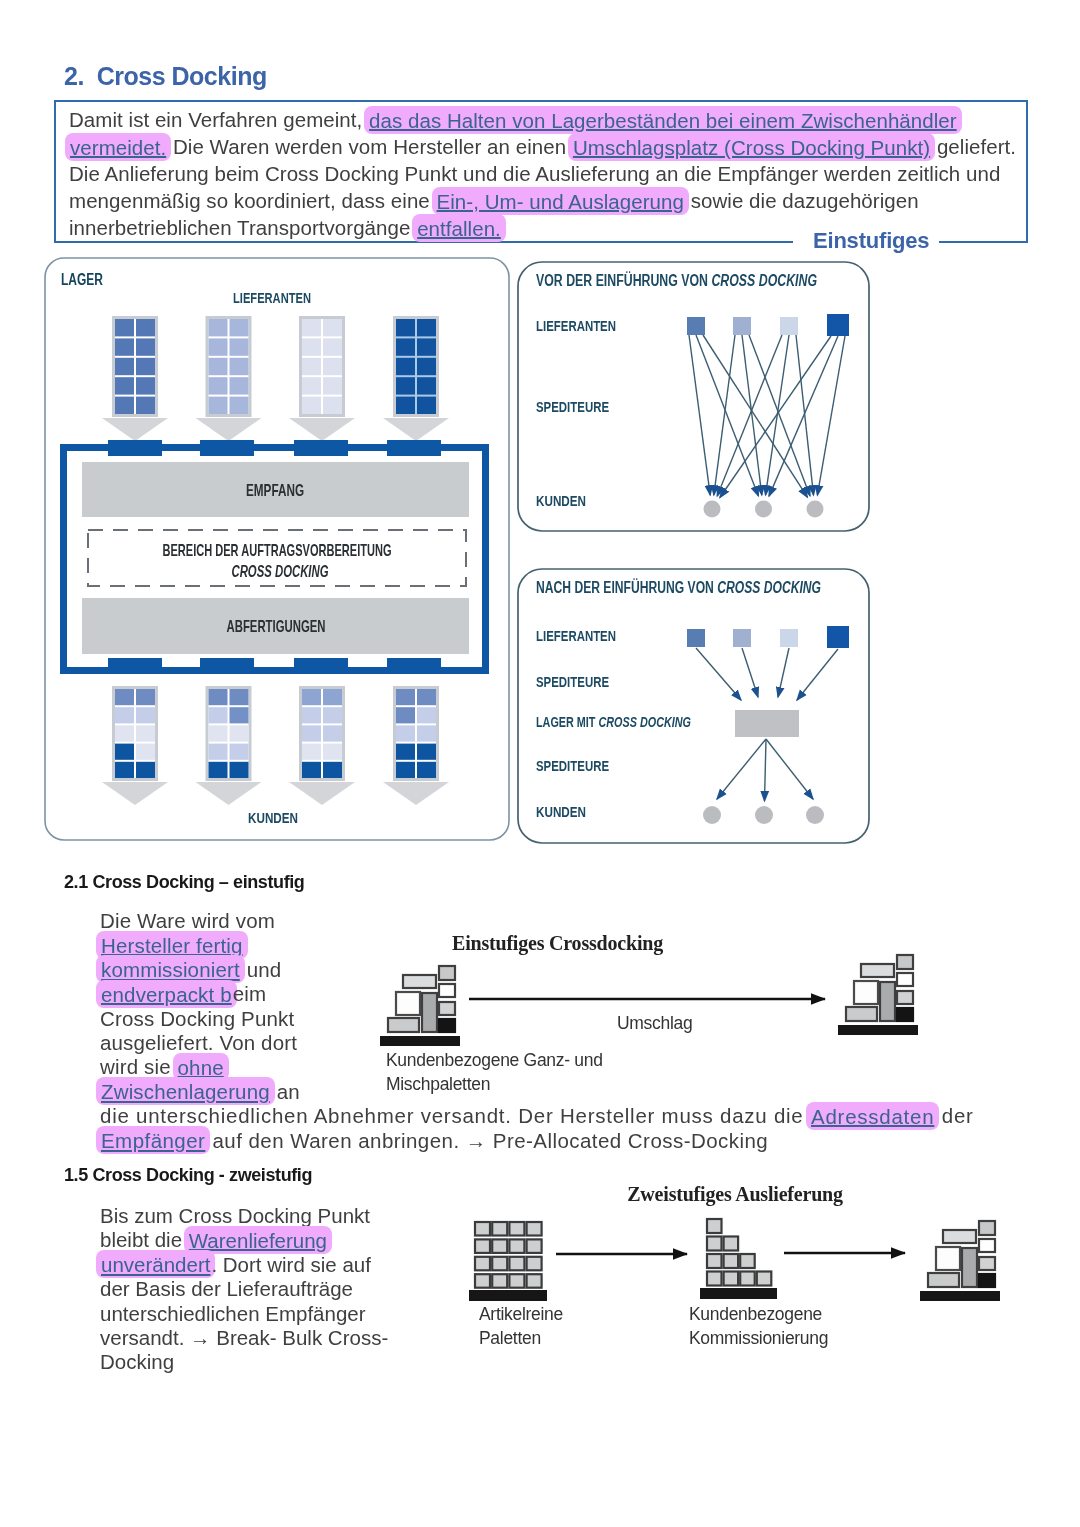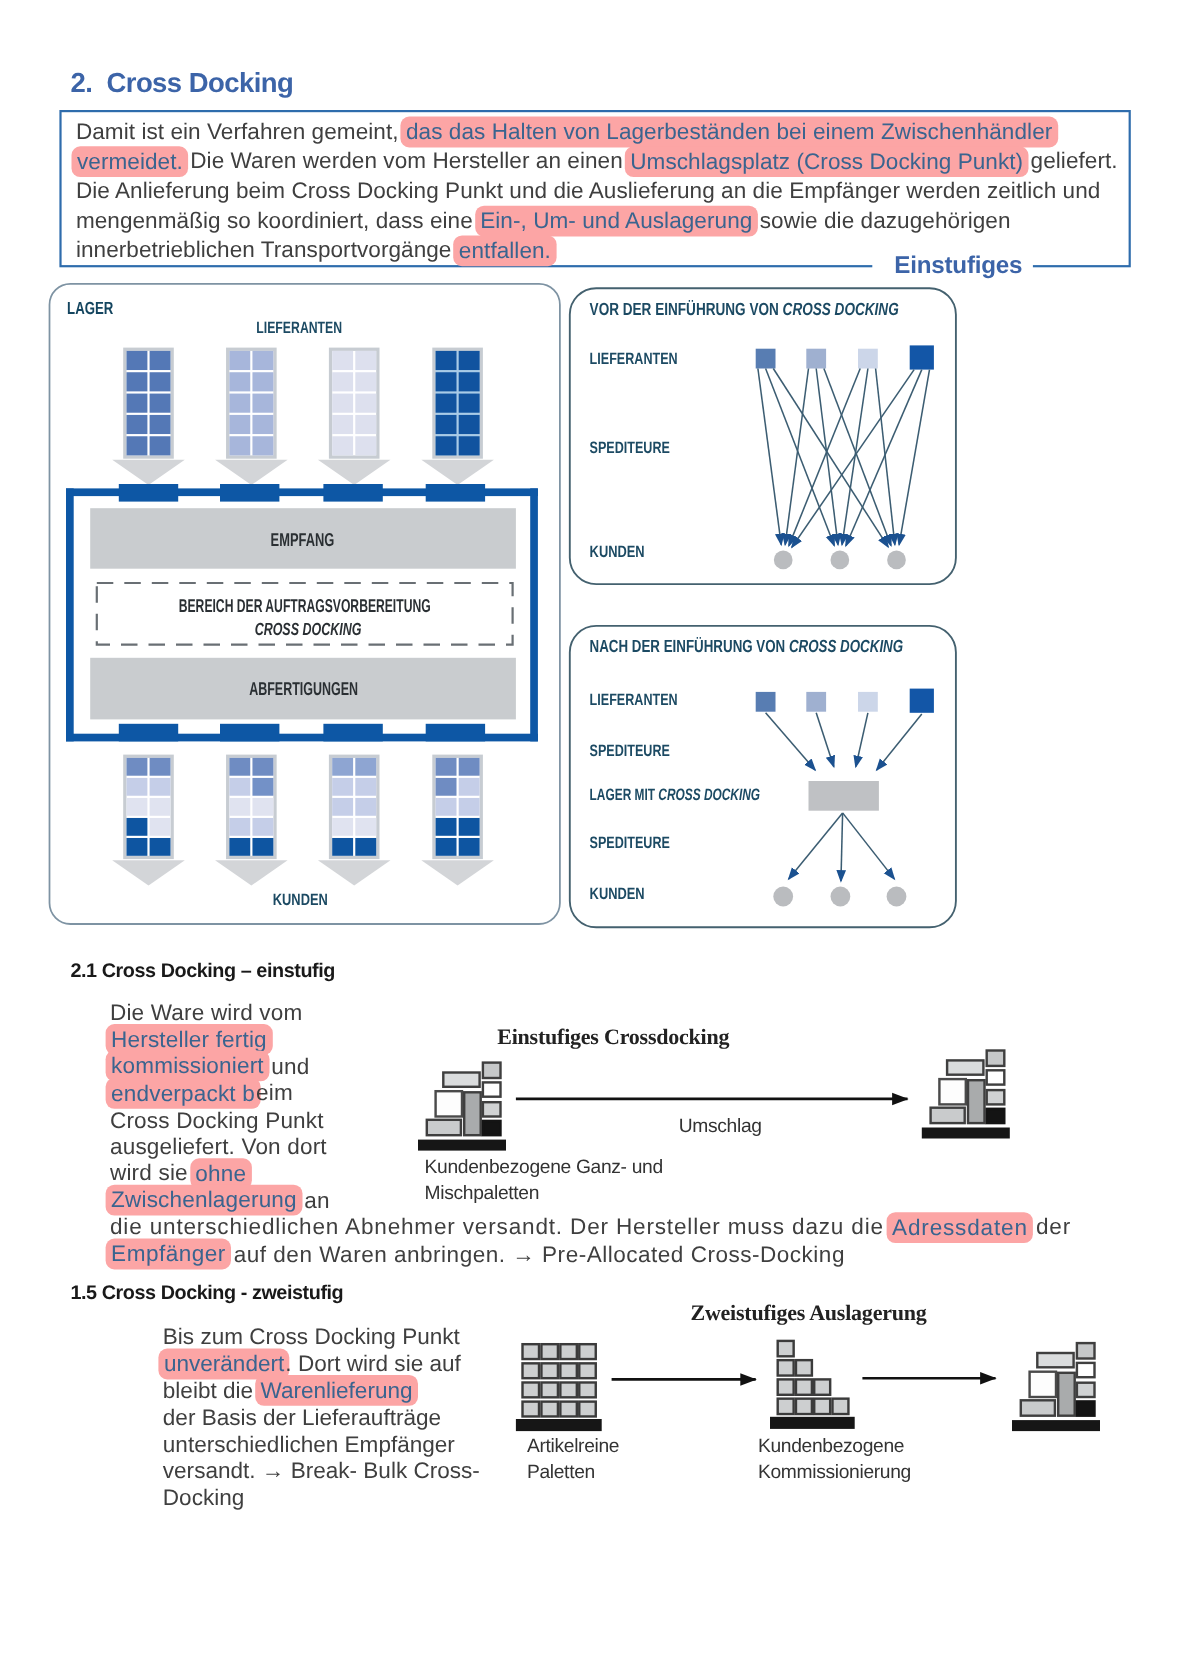--- a/index.html
+++ b/index.html
@@ -1,27 +1,27 @@
 <!DOCTYPE html>
 <html lang="de"><head>
 <meta charset="utf-8">
 <title>Cross Docking</title>
 <style>
 * { margin:0; padding:0; box-sizing:border-box; }
 html,body { background:#ffffff; }
 #page { position:relative; width:1080px; height:1510px; background:#ffffff; overflow:hidden;
         font-family:"Liberation Sans", sans-serif; }
-.hl { background:#fca5a5; border-radius:8px; padding:2.5px 5px; margin:0 -4px; color:#3a648f; }
+.hl { background:#f0abfc; border-radius:8px; padding:2.5px 5px; margin:0 -4px; color:#3a648f;text-decoration:underline; }
 .abs { position:absolute; }
 .h1 { font-weight:bold; color:#3c64a8; font-size:25px; letter-spacing:-0.5px; }
 .h2 { font-weight:bold; color:#191919; font-size:18px; letter-spacing:-0.4px; }
 .body { color:#3f3f3f; font-size:20.5px; line-height:24.4px; letter-spacing:0.15px; white-space:nowrap; }
 .w9 { letter-spacing:0.75px; }
 .w10 { letter-spacing:0.45px; }
-.body2 { letter-spacing:0;margin-left:48px; }
+.body2 { letter-spacing:0; }
 .defl { color:#3f3f3f; font-size:20.5px; line-height:27px; letter-spacing:0.05px; white-space:nowrap; }
 .serif { font-family:"Liberation Serif", serif; font-weight:bold; font-size:20px; letter-spacing:-0.2px; color:#222222; }
 .cap { font-size:17.5px; letter-spacing:-0.3px; color:#333333; line-height:24px; }
 </style>
 </head>
 <body>
 <div id="page">
 
 <div class="abs h1" style="left:64px; top:62px;">2.&nbsp;&nbsp;Cross Docking</div>
 
@@ -287,25 +287,25 @@
 <rect x="740.2" y="1271.5" width="14.5" height="14" fill="#cdcfd0" stroke="#3b3b3b" stroke-width="2.2"></rect>
 <rect x="756.8" y="1271.5" width="14.5" height="14" fill="#cdcfd0" stroke="#3b3b3b" stroke-width="2.2"></rect>
 <line x1="784" y1="1253" x2="905" y2="1253" stroke="#111111" stroke-width="2.4" marker-end="url(#mb)"></line>
 <use href="#pal" x="912" y="1208"></use>
 </svg>
 
 <div class="abs h2" style="left:64px; top:1165px;">1.5 Cross Docking - zweistufig</div>
 
 <div class="abs body body2" style="left:100px; top:1204px;">
 <div>Bis zum Cross Docking Punkt</div>
+<div>bleibt die <span class="hl">Warenlieferung</span></div>
 <div><span class="hl">unverändert</span>. Dort wird sie auf</div>
-<div>bleibt die <span class="hl">Warenlieferung</span></div>
 <div>der Basis der Lieferaufträge</div>
 <div>unterschiedlichen Empfänger</div>
 <div>versandt. → Break- Bulk Cross-</div>
 <div>Docking</div>
 </div>
 
-<div class="abs serif" style="left:540px; top:1183px; width:390px; text-align:center;">Zweistufiges Auslagerung</div>
+<div class="abs serif" style="left:540px; top:1183px; width:390px; text-align:center;">Zweistufiges Auslieferung</div>
 <div class="abs cap" style="left:479px; top:1302px;">Artikelreine<br>Paletten</div>
 <div class="abs cap" style="left:689px; top:1302px;">Kundenbezogene<br>Kommissionierung</div>
 
 </div>
 
 </body></html>

